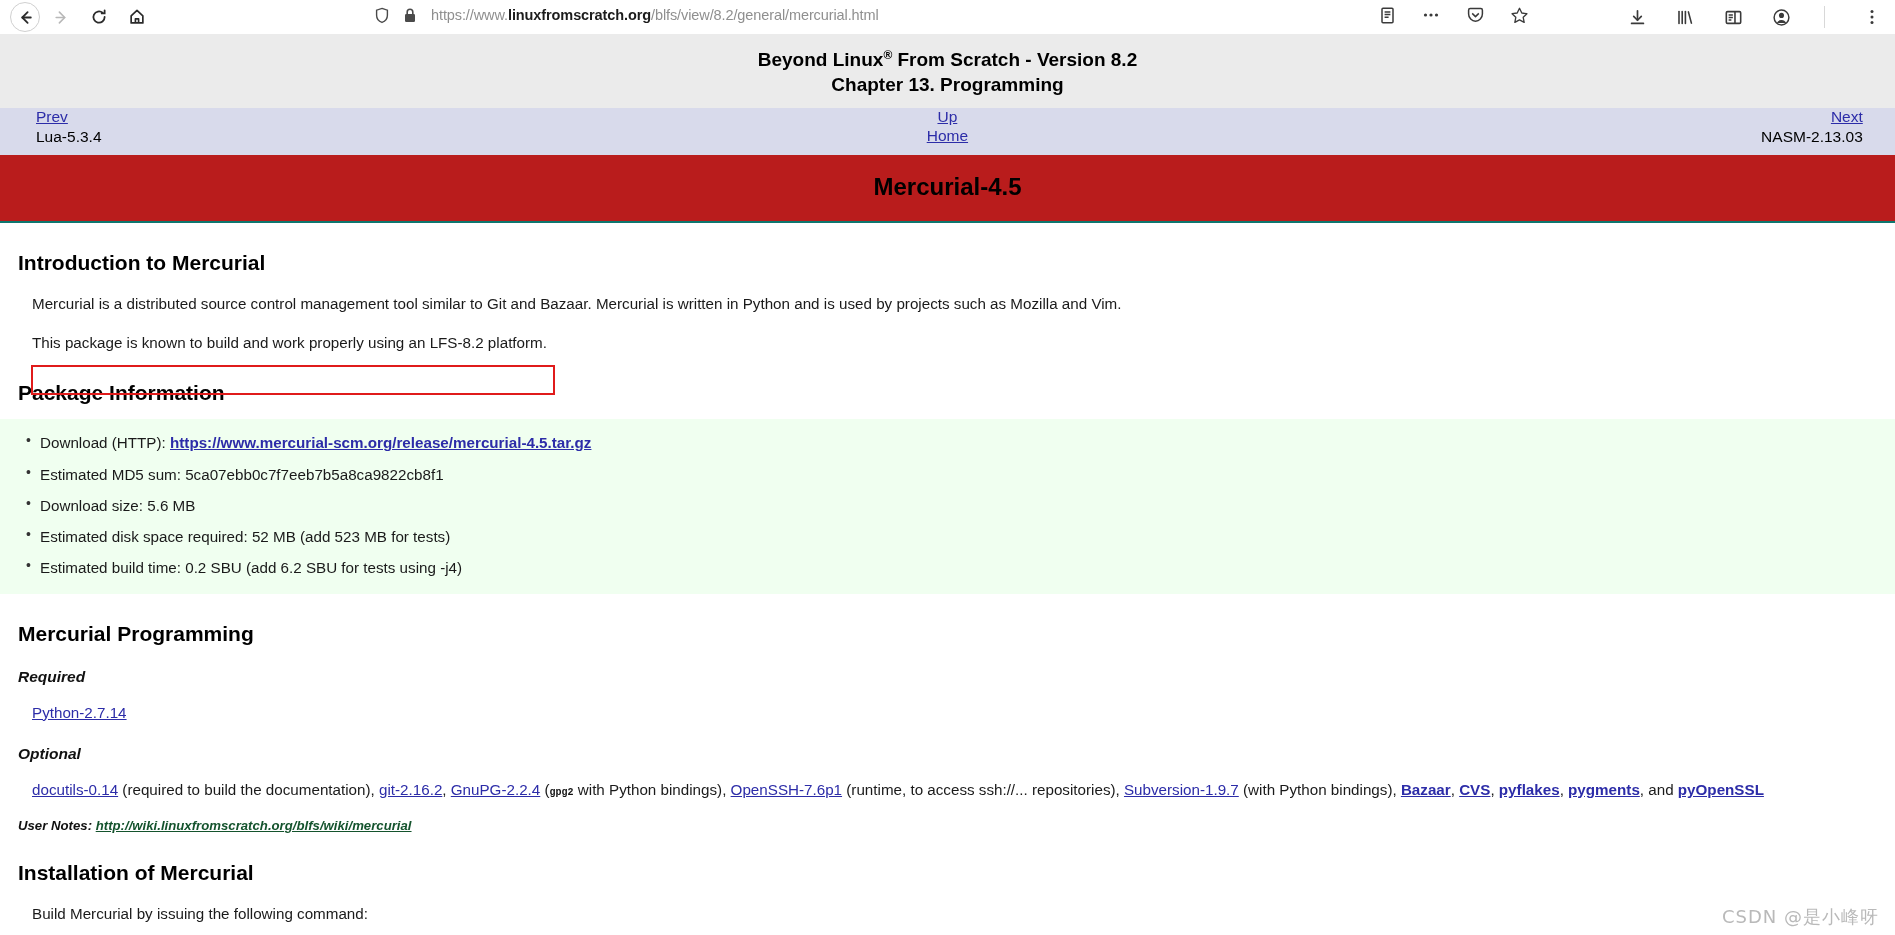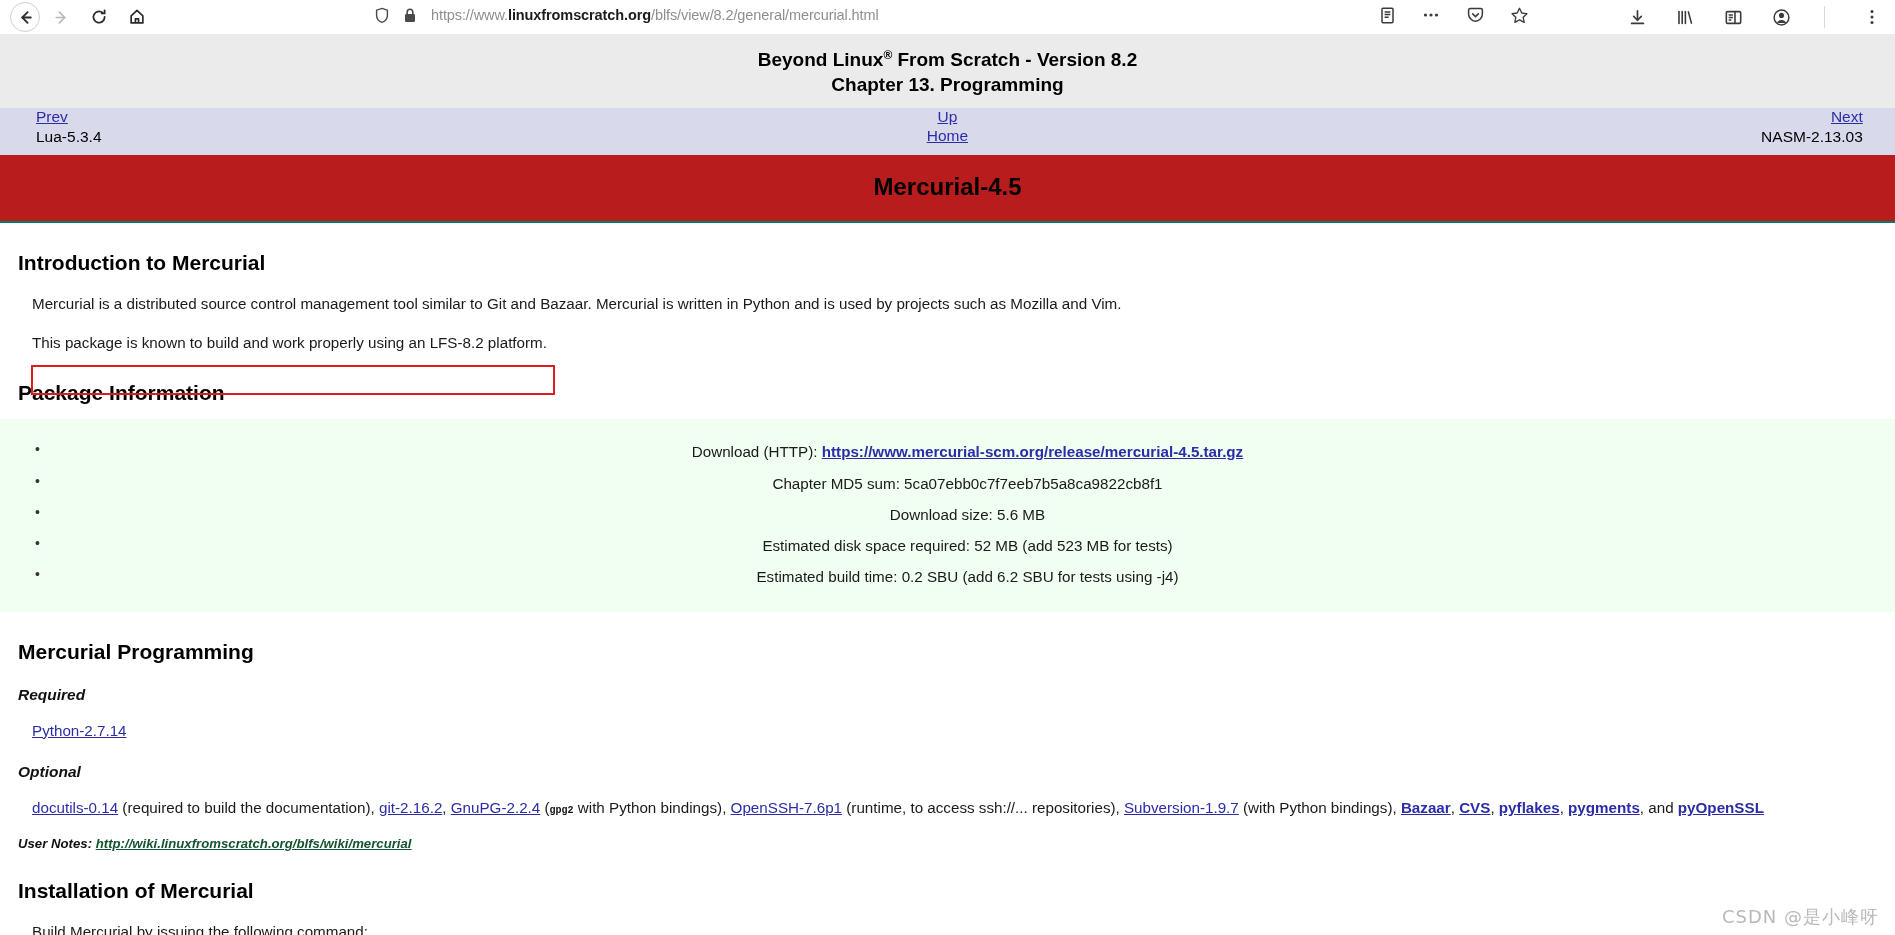--- a/index.html
+++ b/index.html
@@ -145,23 +145,22 @@
     line-height: 1.4;
   }
 
   .pkg-info {
     background: #f0fff0;
     margin: 14px 0 0 0;
     padding: 8px 0 10px 0;
     width: 100%;
   }
   .pkg-info ul {
-    margin: 9px;
+    margin: 0;
     list-style: none;
-    text-align: center;
   }
   .pkg-info li {
     font-size: 15.2px;
     color: #1a1a1a;
     line-height: 1.4;
     padding: 5px 0 5px 0;
     position: relative;
   }
   .pkg-info li::before {
     content: "\2022";
@@ -389,21 +388,21 @@
       <h2 class="sect-title">Introduction to Mercurial</h2>
       <p class="body-text">Mercurial is a distributed source control management tool similar to Git and Bazaar. Mercurial is written in Python and is used by projects such as Mozilla and Vim.</p>
       <p class="body-text">This package is known to build and work properly using an LFS-8.2 platform.</p>
 
       <h2 class="sect-title">Package Information</h2>
     </div>
 
     <div class="pkg-info">
       <ul>
         <li><span>Download (HTTP): </span><a href="#">https://www.mercurial-scm.org/release/mercurial-4.5.tar.gz</a></li>
-        <li>Chapter MD5 sum: 5ca07ebb0c7f7eeb7b5a8ca9822cb8f1</li>
+        <li>Estimated MD5 sum: 5ca07ebb0c7f7eeb7b5a8ca9822cb8f1</li>
         <li>Download size: 5.6 MB</li>
         <li>Estimated disk space required: 52 MB (add 523 MB for tests)</li>
         <li>Estimated build time: 0.2 SBU (add 6.2 SBU for tests using -j4)</li>
       </ul>
     </div>
 
     <div class="content-body deps-block">
       <h2 class="sect-title">Mercurial Programming</h2>
       <div class="italic-head">Required</div>
       <div class="dep-line"><a href="#">Python-2.7.14</a></div>

